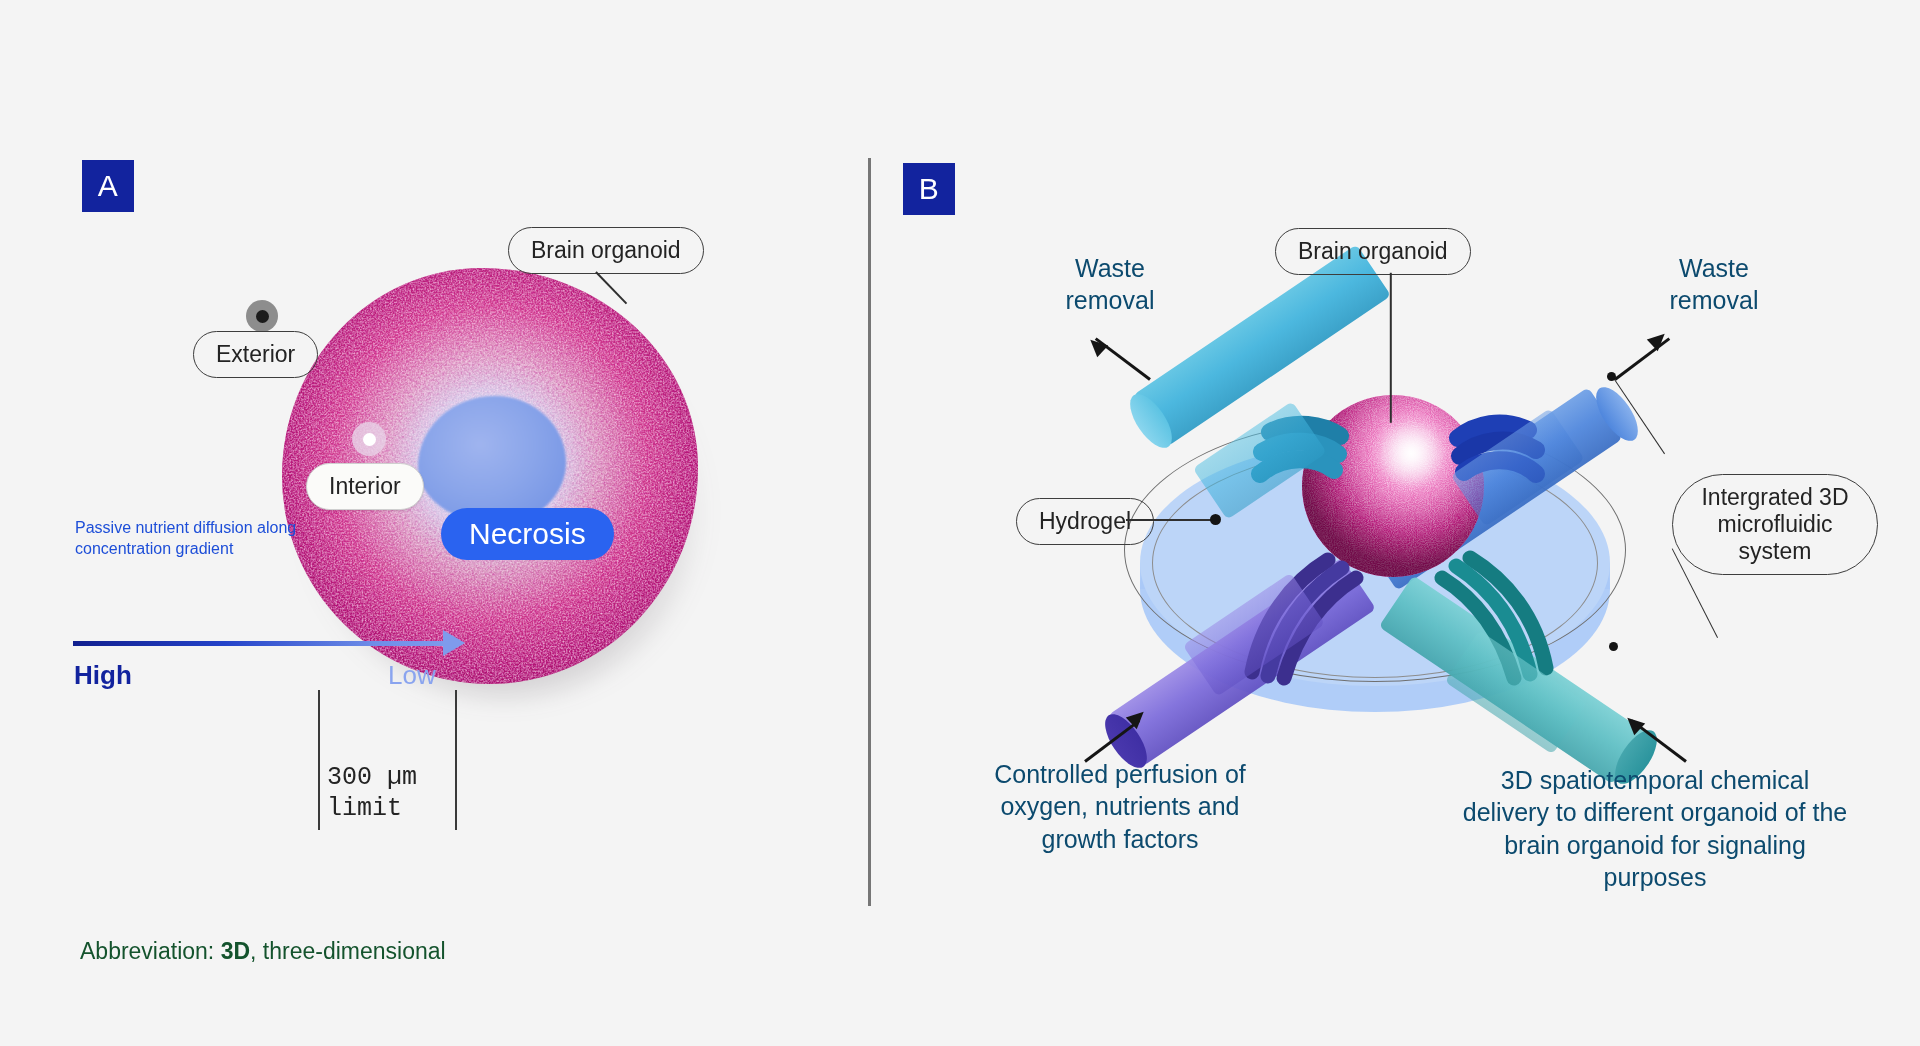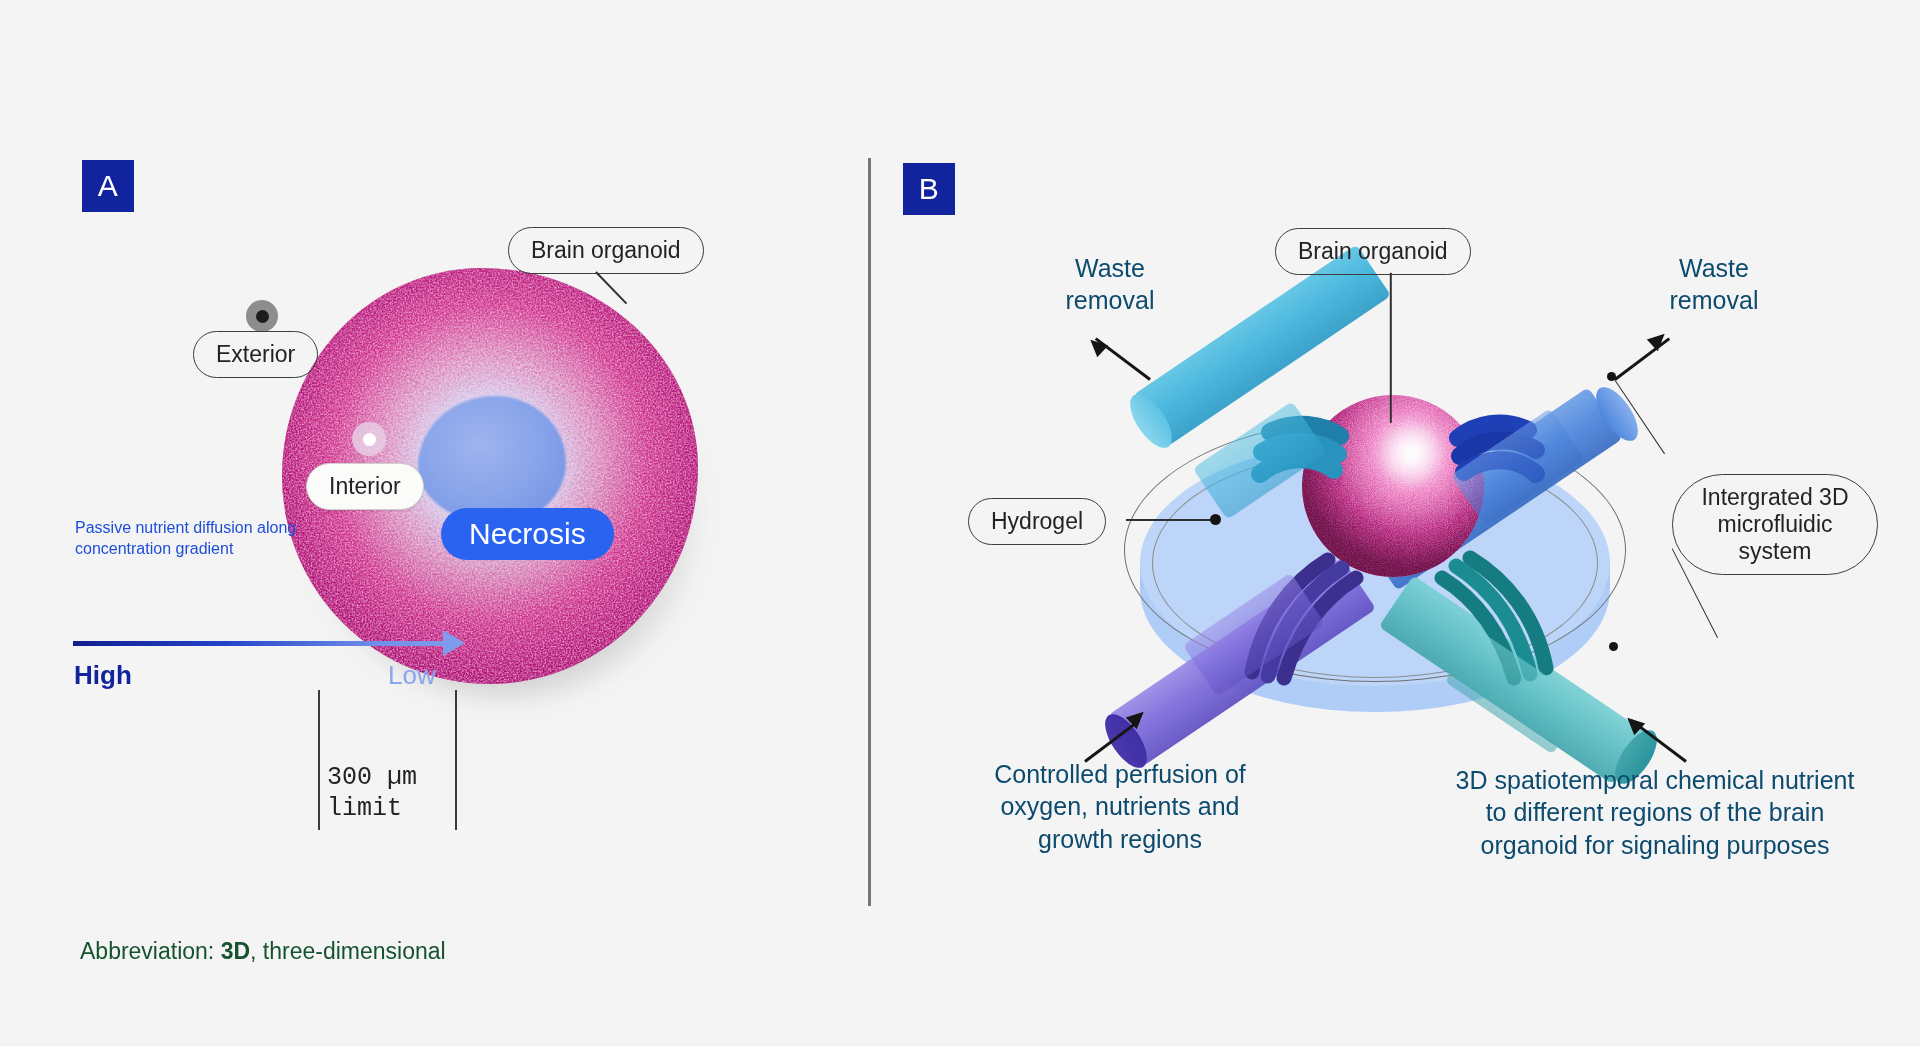--- a/index.html
+++ b/index.html
@@ -475,30 +475,30 @@
 
   <div class="arrow-line" style="left:1686px; top:760px; width:68px; transform: rotate(217deg);"></div>
   <div class="arrow-head" style="left:1628px; top:714px; transform: rotate(-47deg);"></div>
 
   <div class="caption" style="left:1030px; top:252px; width:160px;">Waste removal</div>
   <div class="caption" style="left:1634px; top:252px; width:160px;">Waste removal</div>
 
   <div class="pill" id="pill-brain-b" style="left:1275px; top:228px;">Brain organoid</div>
   <div class="leader" style="left:1391px; top:272px; width:150px; height:1.6px; transform: rotate(90deg); transform-origin:0 50%;"></div>
 
-  <div class="pill" id="pill-hydrogel" style="left:968px; top:498px;text-align:right;">Hydrogel</div>
+  <div class="pill" id="pill-hydrogel" style="left:1016px; top:498px;text-align:right;">Hydrogel</div>
   <div class="leader" style="left:1126px; top:519px; width:90px; height:1.6px;"></div>
   <div class="lead-dot" style="left:1210px; top:514px;"></div>
 
   <div class="pill multiline" id="pill-integrated" style="left:1672px; top:474px; width:206px; text-align:center; white-space:normal;">Intergrated 3D microfluidic system</div>
   <div class="leader" style="left:1613px; top:377px; width:92px; height:1.4px; transform: rotate(56deg);"></div>
   <div class="lead-dot" style="left:1607px; top:372px; width:9px; height:9px;"></div>
   <div class="leader" style="left:1672px; top:548px; width:100px; height:1.4px; transform: rotate(63deg);"></div>
   <div class="lead-dot" style="left:1609px; top:642px; width:9px; height:9px;"></div>
 
-  <div class="caption" style="left:970px; top:758px; width:300px;">Controlled perfusion of oxygen, nutrients and growth regions</div>
-  <div class="caption" style="left:1455px; top:764px; width:400px;">3D spatiotemporal chemical nutrient to different regions of the brain organoid for signaling purposes</div>
+  <div class="caption" style="left:970px; top:758px; width:300px;">Controlled perfusion of oxygen, nutrients and growth factors</div>
+  <div class="caption" style="left:1455px; top:764px; width:400px;">3D spatiotemporal chemical delivery to different organoid of the brain organoid for signaling purposes</div>
 
   <div id="abbrev">
     <span>Abbreviation: </span><b>3D</b><span>, three-dimensional</span>
   </div>
 
 </div>
 
 </body></html>

